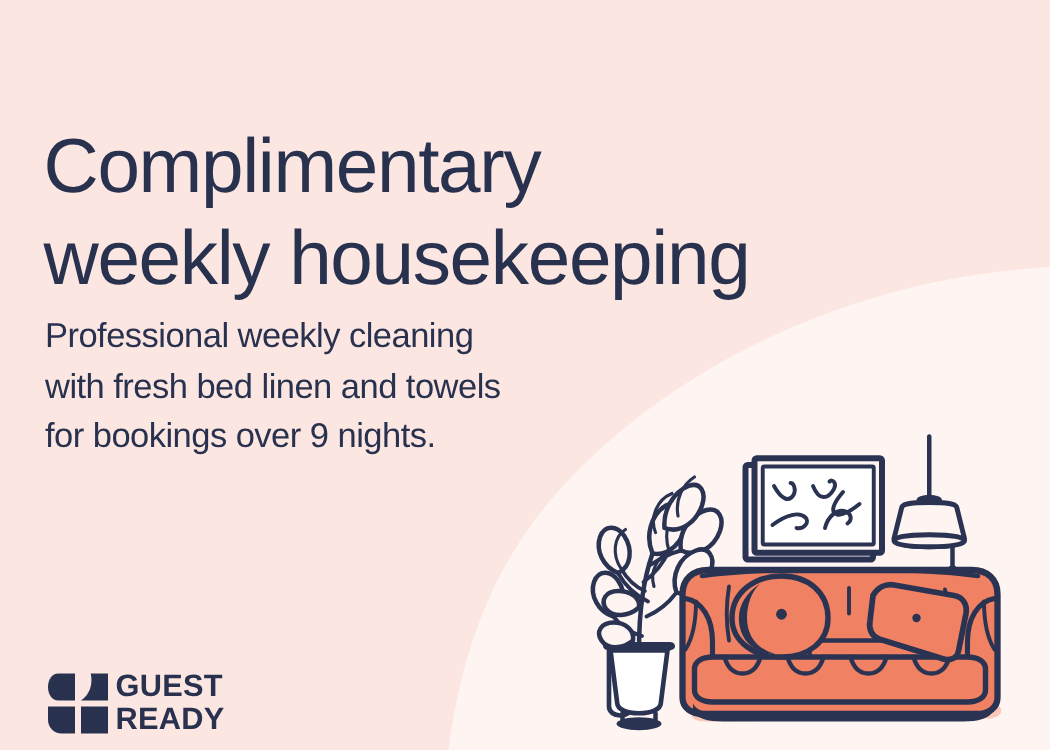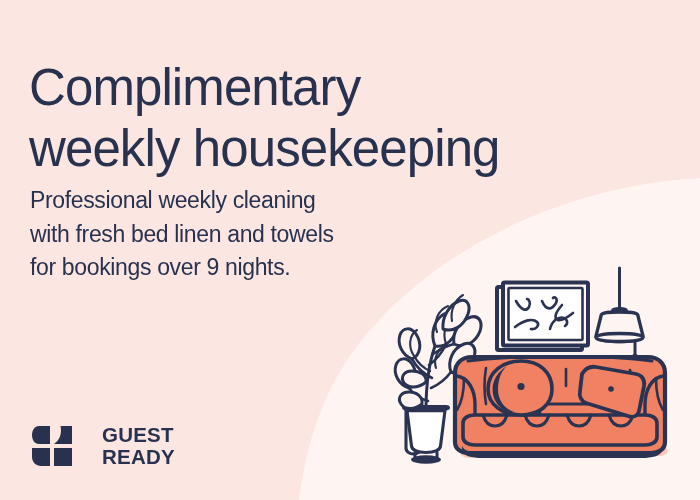--- a/index.html
+++ b/index.html
@@ -20,20 +20,21 @@
     inset: 0;
     width: 700px;
     height: 500px;
     display: block;
   }
   #content {
     position: absolute;
     inset: 0;
     width: 700px;
     height: 384px;
+    margin-top: 23px;
   }
   .headline {
     position: absolute;
     left: 29px;
     top: 23px;
     width: 620px;
     font-size: 51px;
     line-height: 61px;
     font-weight: 400;
     letter-spacing: -0.9px;
@@ -51,21 +52,21 @@
     letter-spacing: -0.35px;
     color: #28324F;
     white-space: pre-line;
   }
   #logo {
     position: absolute;
     left: 31px;
     top: 424px;
     display: flex;
     align-items: center;
-    gap: 29px;
+    gap: 4px;
   }
   #logo-mark { display: block; }
   .logo-word {
     font-size: 20.5px;
     line-height: 21.5px;
     font-weight: 700;
     letter-spacing: 0.2px;
     color: #28324F;
     white-space: pre-line;
   }

